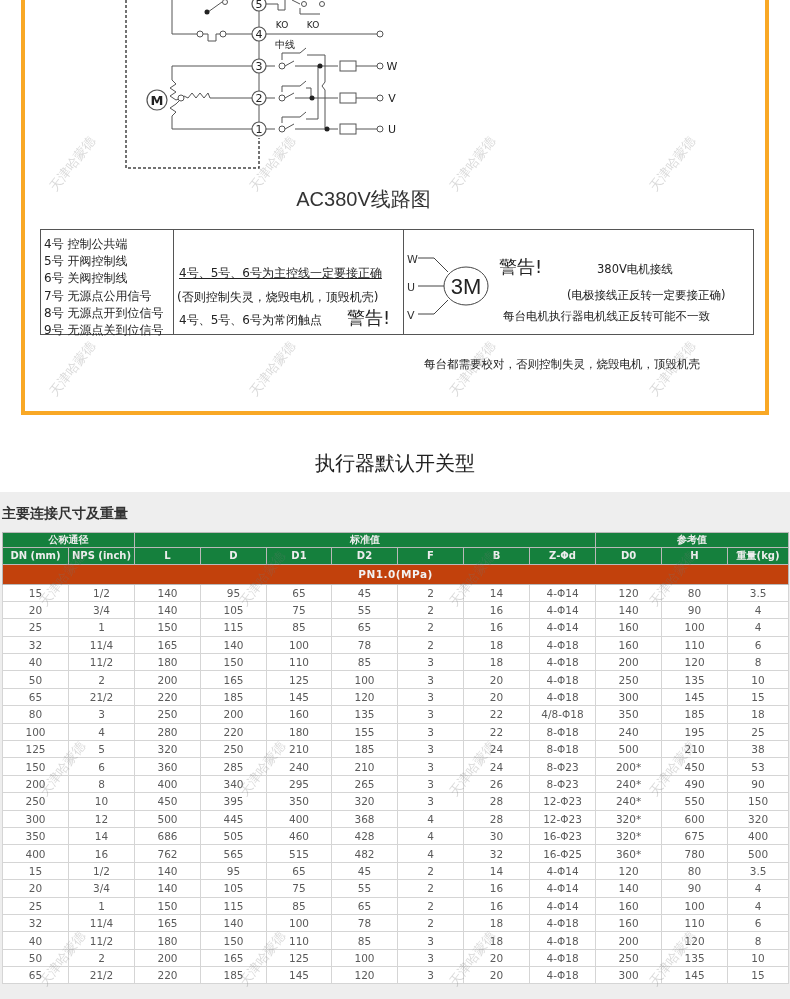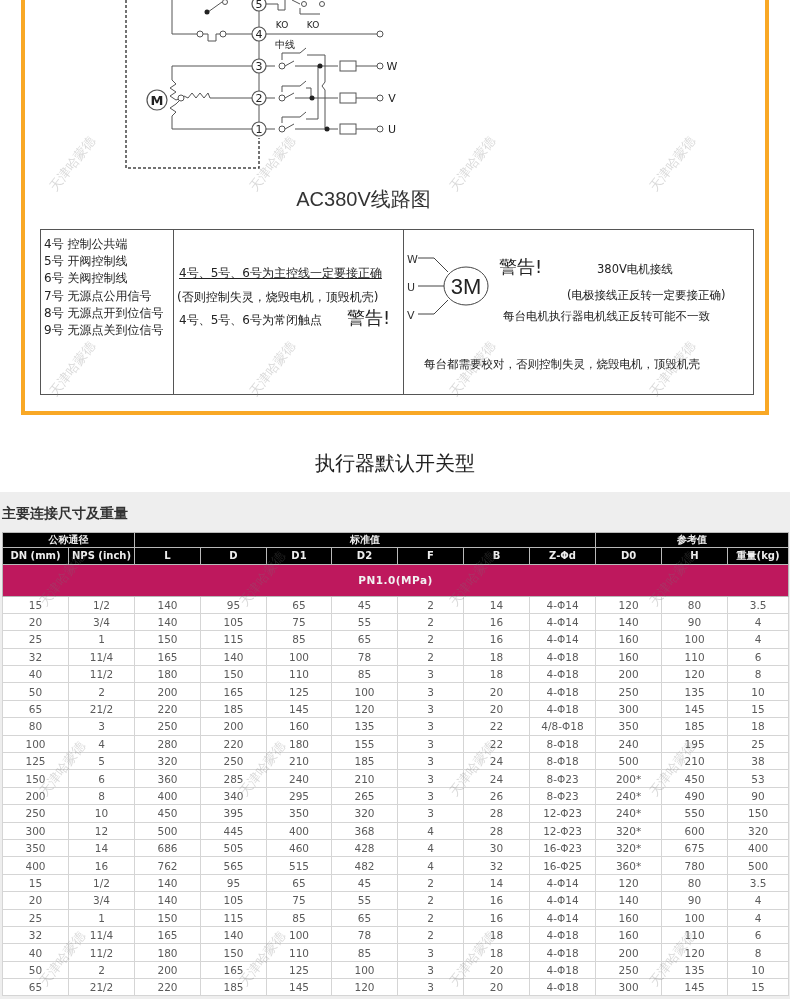--- a/index.html
+++ b/index.html
@@ -8,21 +8,21 @@
 
   .frame { position: absolute; left: 21px; top: -10px; width: 748px; height: 425px; border: 4px solid #F9A825; background: #fff; }
 
   .diagram { position: absolute; left: 0; top: 0; width: 790px; height: 185px; }
   .diagram svg { position: absolute; left: 0; top: 0; }
 
   .diagram-title { position: absolute; left: 0; width: 727px; top: 186px; text-align: center; font-size: 20px; color: #333; font-family: "Liberation Sans", "DejaVu Sans", sans-serif; }
 
   .watermark { position: absolute; font-size: 13px; color: rgba(120,120,120,0.28); transform: rotate(-52deg); white-space: nowrap; pointer-events: none; }
 
-  .info-table { position: absolute; left: 40px; top: 229px; width: 714px; height: 166px; border: 1px solid #555; display: flex; background: #fff; }
+  .info-table { position: absolute; left: 40px; top: 229px; width: 714px; height: 106px; border: 1px solid #555; display: flex; background: #fff; }
   .info-col { border-right: 1px solid #555; height: 100%; position: relative; }
   .info-col:last-child { border-right: none; }
   .col1 { width: 133px; padding: 6px 0 0 3px; }
   .col1 .line { font-size: 12px; line-height: 17.2px; color: #222; white-space: nowrap; }
   .col2 { width: 230px; }
   .col2 .t1 { position: absolute; left: 5px; top: 35px; font-size: 12px; white-space: nowrap; text-decoration: underline; }
   .col2 .t2 { position: absolute; left: 3px; top: 59px; font-size: 12px; white-space: nowrap; }
   .col2 .t3 { position: absolute; left: 5px; top: 82px; font-size: 12px; white-space: nowrap; }
   .col2 .warn { position: absolute; left: 173px; top: 76px; font-size: 18px; white-space: nowrap; color: #222; }
   .col3 { width: 349px; }
@@ -33,23 +33,23 @@
   .col3 .m4 { position: absolute; left: 20px; top: 100px; font-size: 11.5px; white-space: nowrap; margin-top: 27px; }
   .col3 svg { position: absolute; left: 0; top: 0; }
 
   .section-title { position: absolute; left: 0; width: 790px; top: 450px; text-align: center; font-size: 20px; color: #222; }
 
   .spec-area { position: absolute; left: 0; top: 492px; width: 790px; height: 507px; background: #EEEEEE; }
   .spec-title { position: absolute; left: 2px; top: 13px; font-size: 14px; font-weight: bold; color: #333; }
 
   table.spec { position: absolute; left: 2px; top: 40px; width: 786px; border-collapse: collapse; table-layout: fixed; font-family: "DejaVu Sans", sans-serif; }
   table.spec td, table.spec th { text-align: center; font-size: 10.5px; white-space: nowrap; overflow: hidden; }
-  table.spec th { background: #000000; color: #EDEDED; font-weight: bold; border: 1px solid #B9B9B9; height: 16.5px; font-size: 10px; }
+  table.spec th { background: #15803d; color: #EDEDED; font-weight: bold; border: 1px solid #B9B9B9; height: 16.5px; font-size: 10px; }
   table.spec tr.group th { height: 15px; }
-  table.spec tr.band td { background: #be185d; color: #F2F2F2; font-weight: bold; height: 32px; text-align: center; border: 1px solid #B9B9B9; letter-spacing: 0.5px; }
+  table.spec tr.band td { background: #c2410c; color: #F2F2F2; font-weight: bold; height: 20px; text-align: center; border: 1px solid #B9B9B9; letter-spacing: 0.5px; }
   table.spec tr.data td { background: #FFFFFF; color: #5A5A5A; height: 17.4px; border: 1px solid #D5D5D5; }
 </style>
 </head>
 <body>
 
 <div class="frame"></div>
 
 <div class="diagram">
   <svg width="790" height="185" viewBox="0 0 790 185">
     <g stroke="#555" stroke-width="1" fill="none">

